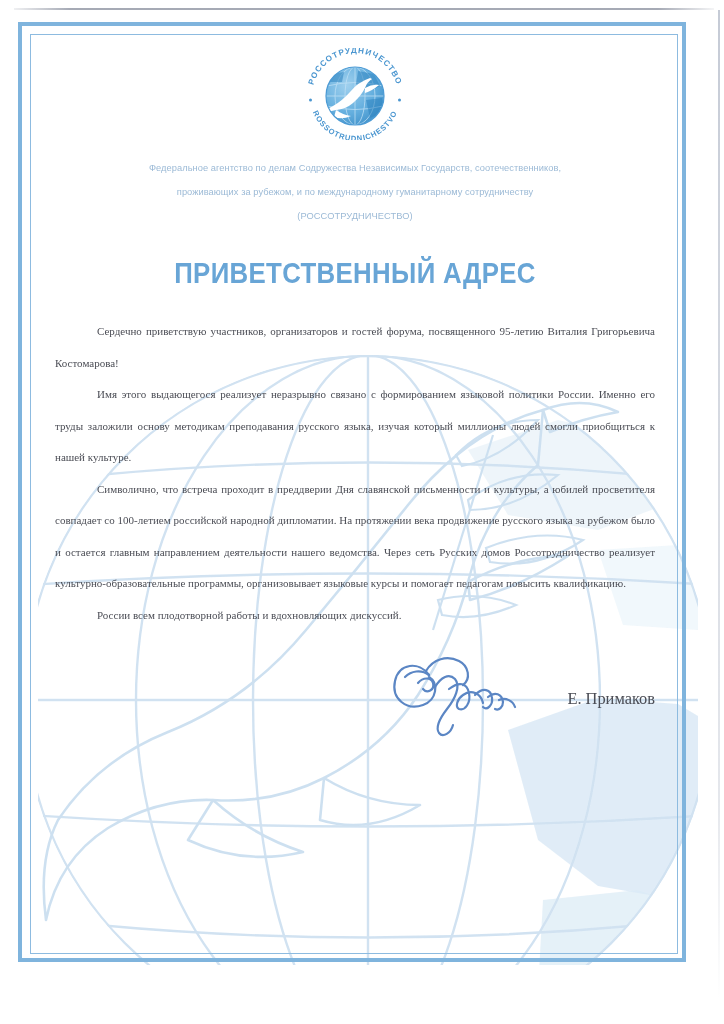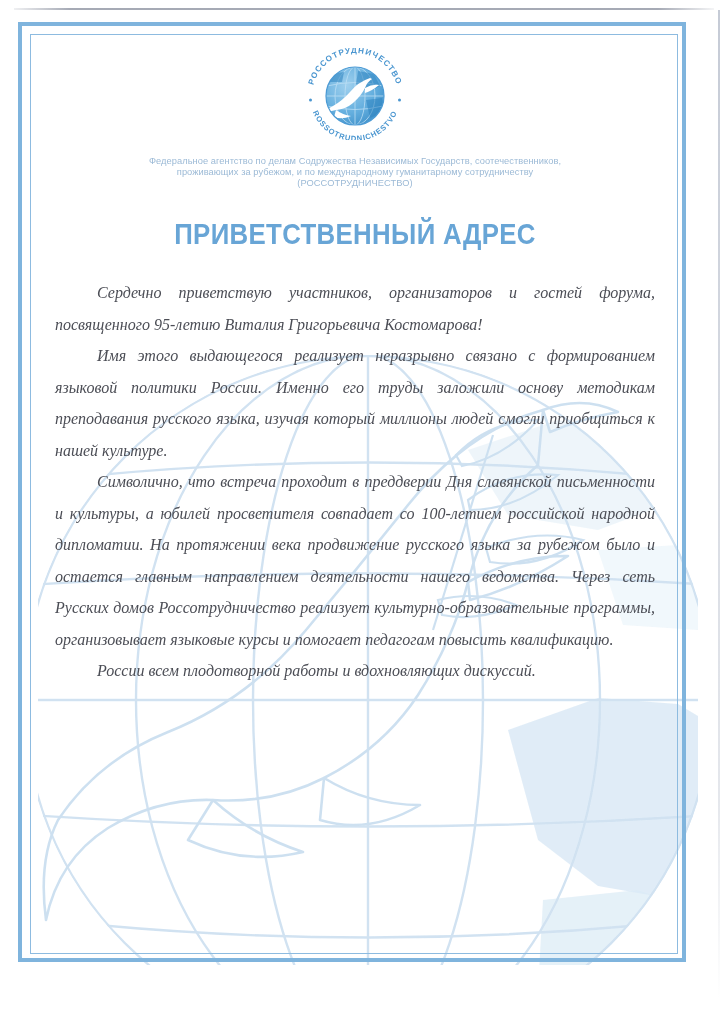--- a/index.html
+++ b/index.html
@@ -79,21 +79,21 @@
     margin-top: 8px;
   }
 
   .org-subtitle {
     margin: 16px auto 0 auto;
     width: 470px;
     text-align: center;
     color: #9cbad6;
     font-family: "Liberation Sans", sans-serif;
     font-size: 9.3px;
-    line-height: 11px;
+    line-height: 24px;
     letter-spacing: .05px;
   }
 
   .doc-title {
     margin-top: 28px;
     text-align: center;
     color: #68a5d6;
     font-family: "Liberation Sans", sans-serif;
     font-weight: bold;
     font-size: 30px;
@@ -106,23 +106,22 @@
   .body-block {
     margin-top: 26px;
     position: relative;
   }
   .body-block p {
     margin: 0 0 0 0;
     text-align: justify;
     text-indent: 42px;
     color: #4b4d55;
     font-family: "Liberation Serif", serif;
-    font-size: 16px;
+    font-size: 11px;
     line-height: 31.5px;
-    font-style: italic;
   }
   .body-block p + p { margin-top: 0; }
 
   
   .sign-row {
     position: relative;
     margin-top: 28px;
     height: 86px;
   }
   .sign-mark {
@@ -260,15 +259,31 @@
 
     <div class="doc-title">ПРИВЕТСТВЕННЫЙ АДРЕС</div>
 
     <div class="body-block">
       <p>Сердечно приветствую участников, организаторов и гостей форума, посвященного 95-летию Виталия Григорьевича Костомарова!</p>
       <p>Имя этого выдающегося реализует неразрывно связано с формированием языковой политики России. Именно его труды заложили основу методикам преподавания русского языка, изучая который миллионы людей смогли приобщиться к нашей культуре.</p>
       <p>Символично, что встреча проходит в преддверии Дня славянской письменности и культуры, а юбилей просветителя совпадает со 100-летием российской народной дипломатии. На протяжении века продвижение русского языка за рубежом было и остается главным направлением деятельности нашего ведомства. Через сеть Русских домов Россотрудничество реализует культурно-образовательные программы, организовывает языковые курсы и помогает педагогам повысить квалификацию.</p>
       <p>России всем плодотворной работы и вдохновляющих дискуссий.</p>
     </div>
 
+    <div class="sign-row">
+      <svg class="sign-mark" width="140" height="86" viewBox="0 0 140 86" xmlns="http://www.w3.org/2000/svg">
+        <g fill="none" stroke="#5b86c4" stroke-width="2.2" stroke-linecap="round" stroke-linejoin="round">
+          <path d="M44 22 C34 8, 14 10, 10 28 C6 46, 22 58, 38 52 C52 47, 54 30, 44 24"></path>
+          <path d="M41 18 C48 6, 62 2, 74 8 C84 13, 86 26, 78 32"></path>
+          <path d="M33 30 C38 24, 46 24, 48 30 C50 37, 42 41, 38 36"></path>
+          <path d="M50 34 C56 24, 64 20, 70 26 C76 33, 70 46, 62 56 C55 65, 50 74, 54 80 C58 85, 66 80, 68 72"></path>
+          <path d="M64 36 C74 28, 82 30, 84 40 C86 50, 80 58, 74 56 C70 54, 72 46, 78 42 C86 36, 96 40, 98 50"></path>
+          <path d="M90 42 C98 34, 106 36, 107 45 C108 52, 102 58, 98 54"></path>
+          <path d="M103 44 C110 38, 117 41, 118 49 C118 54, 114 58, 110 56"></path>
+          <path d="M114 47 C121 44, 128 48, 130 54"></path>
+          <path d="M20 24 C26 18, 36 16, 44 22"></path>
+        </g>
+      </svg>
+      <div class="sign-name">Е. Примаков</div>
+    </div>
 
   </div>
 </div>
 
 </body></html>

